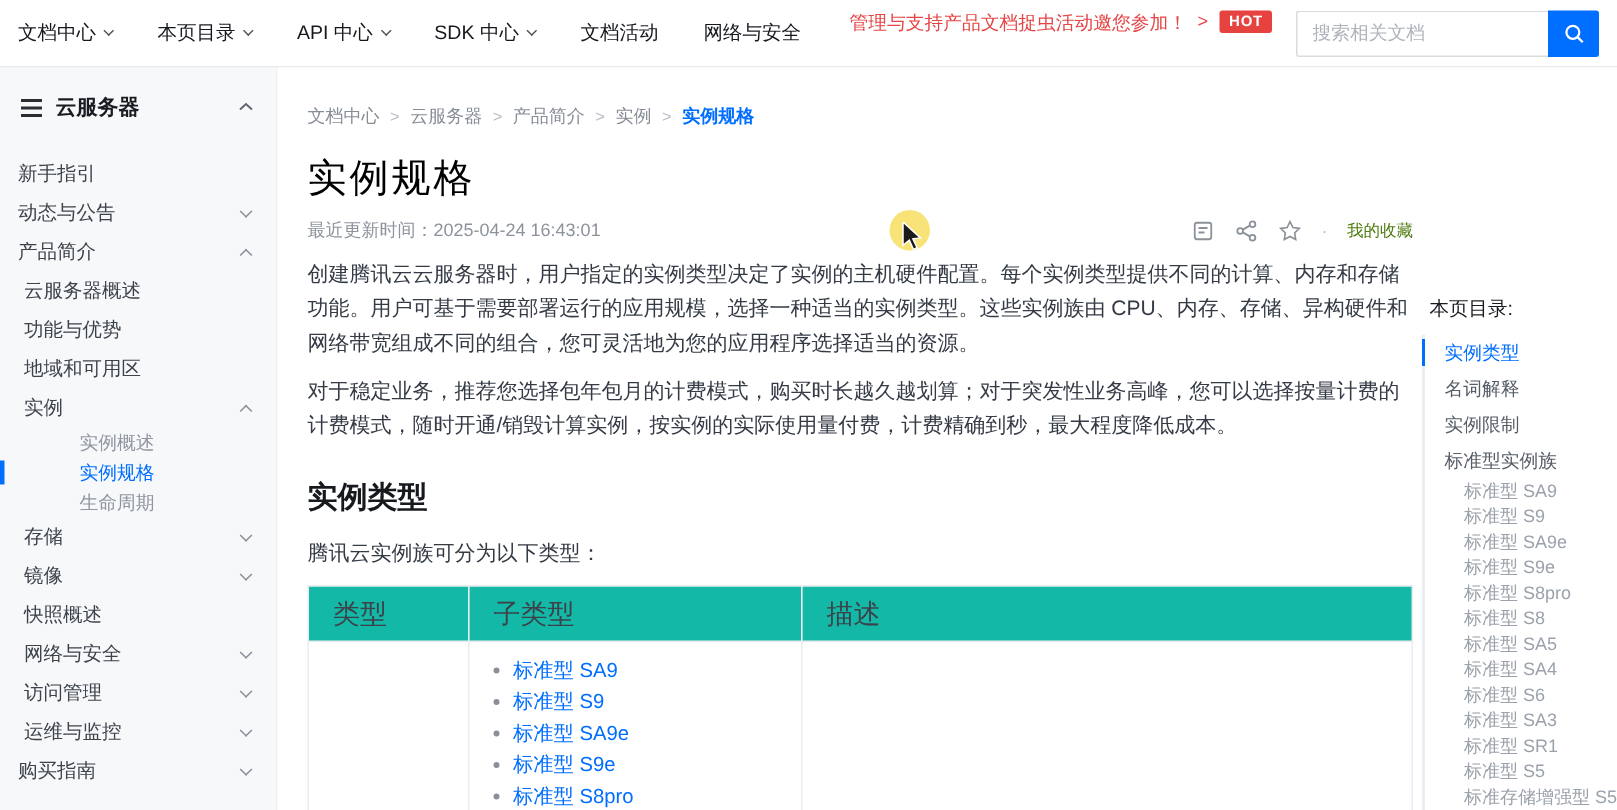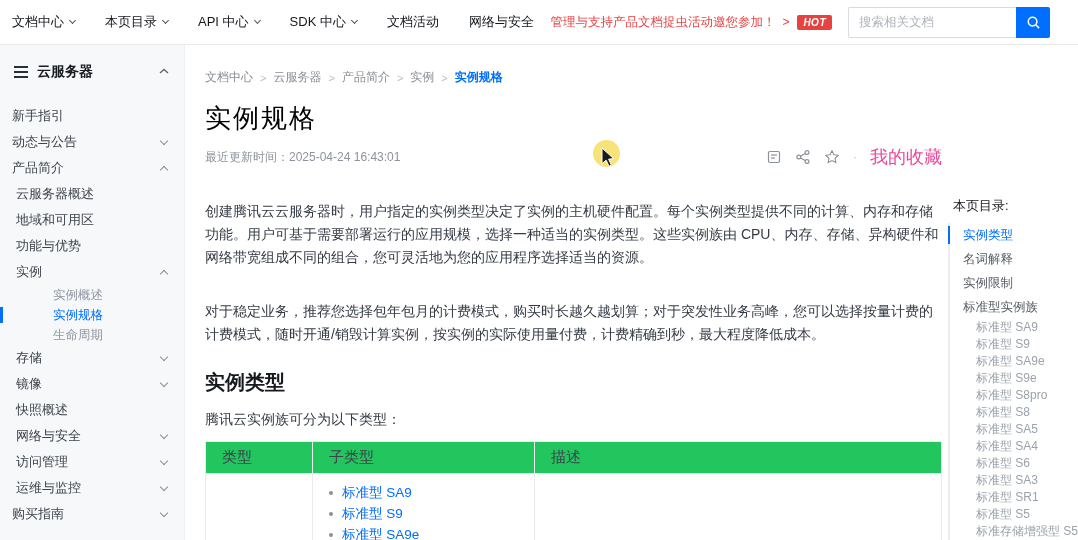--- a/index.html
+++ b/index.html
@@ -8,25 +8,25 @@
   body { position:relative; color:#333; }
 
   
   .topbar { height:45px; display:flex; align-items:center; padding-left:12px;
     border-bottom:1px solid #e9e9e9; background:#fff; }
   .topnav { display:flex; align-items:center; gap:30px; }
   .nav-item { display:flex; align-items:center; font-size:13px; color:#15181d;
     cursor:pointer; text-decoration:none; white-space:nowrap; }
   .caret { width:5px; height:5px; border-right:1.2px solid #555; border-bottom:1.2px solid #555;
     transform:rotate(45deg); margin-left:6px; margin-top:-3px; }
-  .topbar-right { margin-left:auto; display:flex; align-items:center; padding-right:28px; }
+  .topbar-right { margin-left:auto; display:flex; align-items:flex-start; padding-right:12px; }
   .promo { color:var(--promo-red,#e54545); font-size:12.5px; cursor:pointer; white-space:nowrap; }
   .promo-arrow { color:var(--promo-red,#e54545); font-size:12px; margin:0 4px 0 7px; }
   .hot-badge { background:var(--hot-bg,#e64340); color:#fff; font-size:10px; font-weight:bold;
-    padding:2px 6px; border-radius:2px; margin:0 16px 0 4px; letter-spacing:.5px;font-style:italic; }
+    padding:2px 6px; border-radius:2px; margin:0 16px 0 4px; letter-spacing:.5px; }
   .searchbox { display:flex; }
   .search-input { width:168px; height:31px; border:1px solid #d8dce1; border-right:none;
     padding:0 10px; font-size:12.5px; color:#333; outline:none; border-radius:2px 0 0 2px; }
   .search-input::placeholder { color:#aeb4bc; }
   .search-btn { width:34px; height:31px; background:var(--accent,#006eff); border:none;
     display:flex; align-items:center; justify-content:center; cursor:pointer; border-radius:0 2px 2px 0; }
 
   
   .sidebar { position:absolute; top:45px; left:0; width:185px; bottom:0;
     background:#f6f8fa; border-right:1px solid #eef0f3; }
@@ -57,27 +57,27 @@
   .breadcrumb { display:flex; align-items:center; font-size:12px; color:#878d96; }
   .crumb { display:flex; align-items:center; cursor:pointer; }
   .crumb-sep { margin:0 7px; color:#b9bec5; font-size:11px; }
   .crumb.active .crumb-label { color:var(--accent,#006eff); font-weight:bold; }
   h1.page-title { margin-top:15px; font-size:26px; font-weight:500; color:#000; letter-spacing:2px; }
   .meta-row { margin-top:9px; display:flex; align-items:center; width:737px; }
   .meta-text { font-size:12px; color:#8d939c; }
   .meta-actions { margin-left:auto; display:flex; align-items:center; gap:13px; }
   .meta-actions svg { cursor:pointer; display:block; }
   .fav-dot { color:#b9bec5; font-size:12px; }
-  .fav-link { font-size:18px; color:#ec4899; cursor:pointer; }
-  p.para { margin-top:31px; font-size:14px; line-height:23px; color:#343b45; }
+  .fav-link { font-size:11px; color:#4d7c0f; cursor:pointer; }
+  p.para { margin-top:9px; font-size:14px; line-height:23px; color:#343b45; }
   h2.section-h { margin-top:23px; font-size:20px; font-weight:bold; color:#16191e; }
   .intro { margin-top:15px; font-size:14px; color:#343b45;font-family:Liberation Mono, monospace; }
 
   table.spec { margin-top:12px; width:737px; border-collapse:collapse; table-layout:fixed; }
-  table.spec th { background:#22c55e; border:1px solid #e9ebef; font-weight:400; font-size:15px;
+  table.spec th { background:#14b8a6; border:1px solid #e9ebef; font-weight:400; font-size:18px;
     color:#3c424a; text-align:left; padding:6px 16px; height:27px; }
   table.spec td { border:1px solid #e9ebef; vertical-align:top; padding:8px 16px 0 16px; }
   .subtype-list { list-style:none; }
   .subtype-item { display:flex; align-items:center; height:21px; }
   .bullet { width:4px; height:4px; border-radius:50%; background:#8a9099; margin-right:9px; flex:none; }
   .subtype-link { color:var(--accent,#006eff); font-size:13.5px; text-decoration:none; cursor:pointer; white-space:nowrap; }
 
   
   .toc { position:absolute; left:948px; top:197px; width:130px; }
   .toc-title { font-size:13px; font-weight:500; color:#181b20; margin-left:5px; line-height:18px; }
@@ -179,26 +179,26 @@
         <span class="s-label">产品简介</span>
         <span class="chevron"></span>
       </div>
 
       <div class="s-item lv1">
         <span class="s-label">云服务器概述</span>
 
       </div>
 
       <div class="s-item lv1">
+        <span class="s-label">功能与优势</span>
+
+      </div>
+
+      <div class="s-item lv1">
         <span class="s-label">地域和可用区</span>
-
-      </div>
-
-      <div class="s-item lv1">
-        <span class="s-label">功能与优势</span>
 
       </div>
 
       <div class="s-item lv1 chev-up">
         <span class="s-label">实例</span>
         <span class="chevron"></span>
       </div>
 
       <div class="s-item muted lv2">
         <span class="s-label">实例概述</span>

